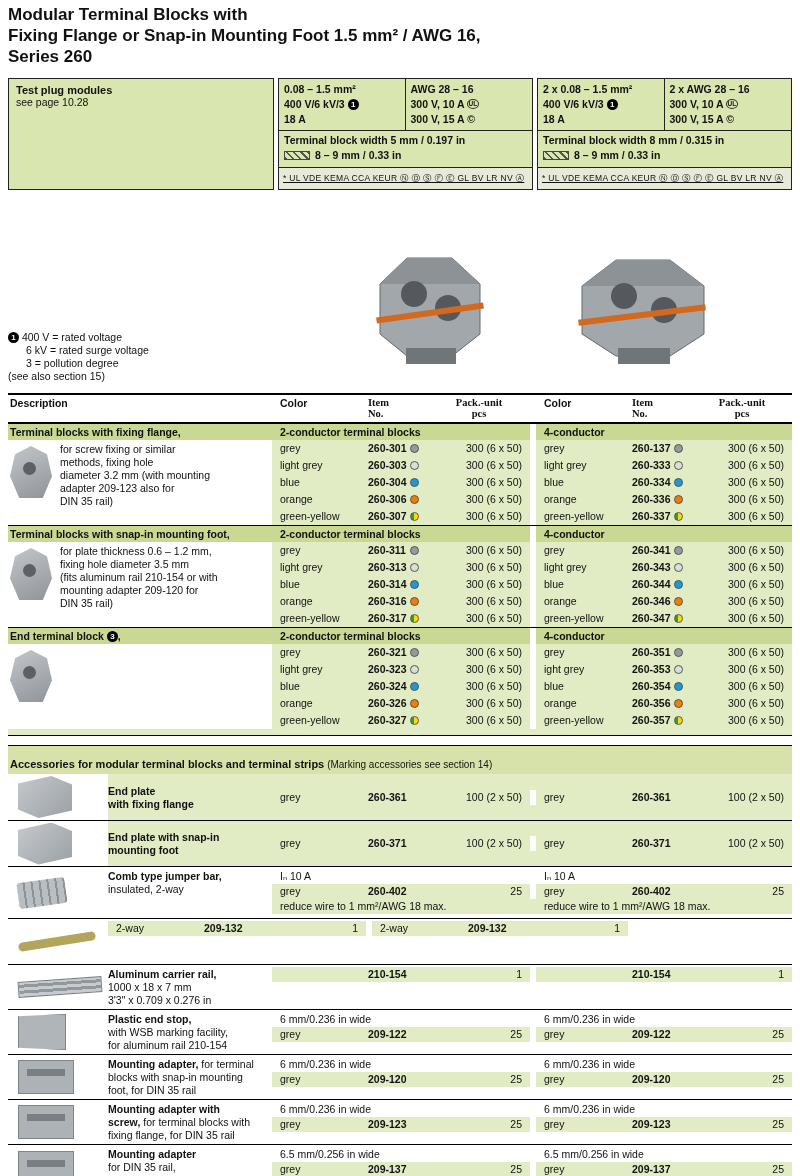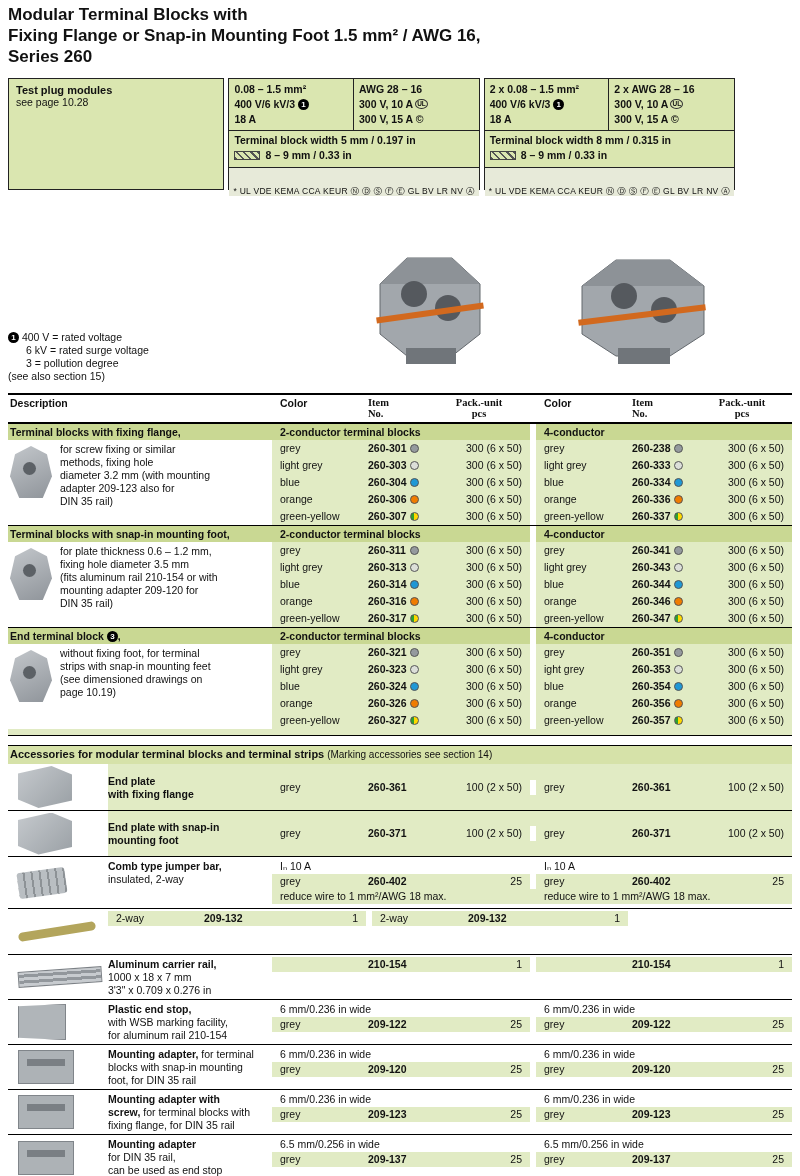--- a/index.html
+++ b/index.html
@@ -9,32 +9,32 @@
     font-family:"Liberation Sans","DejaVu Sans",sans-serif;
     font-size:10.5px; overflow:hidden;
   }
   .b { font-weight:bold; }
   .pre { white-space:pre-line; }
 
   
   .title { position:absolute; left:8px; top:4px; font-size:17px; font-weight:bold; line-height:21px; }
 
   
-  .hbox { position:absolute; left:8px; top:78px; width:727px; height:112px; display:flex; }
+  .hbox { position:absolute; left:8px; top:78px; width:784px; height:112px; display:flex; }
   .hlabel { width:266px; background:#dae6b0; border:1px solid #222; padding:5px 7px; }
   .hlabel .t { font-weight:bold; font-size:11px; }
   .hlabel .s { font-size:10.5px; }
   .grp { width:255px; margin-left:4px; border:1px solid #222; background:#dae6b0; display:flex; flex-direction:column; }
   .specs { display:flex; flex:0 0 52px; border-bottom:1px solid #222;align-items:flex-end; }
   .specs .m { width:50%; border-right:1px solid #222; padding:3px 5px; font-weight:bold; line-height:15px; }
   .specs .a { width:50%; padding:3px 5px; font-weight:bold; line-height:15px; }
   .wrow { flex:0 0 37px; border-bottom:1px solid #222; padding:2px 5px; font-weight:bold; line-height:15px; }
   .railicon { display:inline-block; width:26px; height:9px; margin-right:5px; vertical-align:-1px;
     border:1px solid #444; background:repeating-linear-gradient(45deg,#555 0 2px,#dae6b0 2px 5px); }
-  .appr { flex:1; background:#e7ead9; font-size:8.5px; line-height:19px; padding:14px 4px; letter-spacing:.3px; white-space:nowrap; overflow:hidden; }
+  .appr { flex:1; background:#e7ead9; font-size:8.5px; line-height:19px; padding:1px 4px; letter-spacing:.3px; white-space:nowrap; overflow:hidden;text-decoration:underline; }
   .ulmark { display:inline-block; border:1px solid #333; border-radius:50%; font-size:6.5px; line-height:8px; padding:0 1px; vertical-align:2px; margin-left:2px; }
 
   
   .circ { display:inline-block; width:11px; height:11px; background:#000; color:#fff; border-radius:50%;
     font-size:8px; line-height:11px; text-align:center; font-weight:bold; vertical-align:1px; }
   .circ:empty { display:none; }
 
   
   .prodimg { position:absolute; }
 
@@ -72,21 +72,21 @@
   .srows .r { height:17px; line-height:17px; background:#e1ebc4; }
   .cell.gap { background:#fff; }
   .cell.color { padding-left:8px; }
   .cell.item { padding-left:16px; font-weight:bold; display:flex; align-items:center; }
   .dot { width:9px; height:9px; border-radius:50%; border:1px solid #555; margin-left:auto; margin-right:9px; flex:0 0 9px; }
   .cell.pack { text-align:right; padding-right:8px; }
 
   .endstrip { height:7px; background:#e1ebc4; border-bottom:1px solid #000; }
 
   
-  .accband { margin-top:9px; border-top:1px solid #000; background:#d6e2a9; padding:2px 2px 4px 2px; }
+  .accband { margin-top:9px; border-top:1px solid #000; background:#d6e2a9; padding:12px 2px 4px 2px; }
   .accband .b { font-size:11px; }
   .accband .n { font-size:10px; }
   .accs { border-bottom:1px solid #000; }
   .acc { display:flex; border-top:1px solid #000; }
   .acc:first-child { border-top:none; }
   .aimg { width:100px; flex:0 0 100px; display:flex; align-items:center; padding-left:10px; }
   .adesc { width:164px; flex:0 0 164px; line-height:13px; padding:3px 4px 2px 0; white-space:pre-line; }
   .adata { width:520px; flex:0 0 520px; display:flex; flex-direction:column; }
   .aline { min-height:15px; line-height:15px; }
   .aline.green { background:#e1ebc4; }
@@ -243,21 +243,21 @@
           <div class="r g7">
             <span class="cell color">grey</span>
             <span class="cell item">
               <b>260-301</b>
               <i class="dot" style="background: rgb(149, 154, 158);"></i>
             </span>
             <span class="cell pack">300 (6 x 50)</span>
             <span class="cell gap"></span>
             <span class="cell color">grey</span>
             <span class="cell item">
-              <b>260-238</b>
+              <b>260-137</b>
               <i class="dot" style="background: rgb(149, 154, 158);"></i>
             </span>
             <span class="cell pack">300 (6 x 50)</span>
           </div>
 
           <div class="r g7">
             <span class="cell color">light grey</span>
             <span class="cell item">
               <b>260-303</b>
               <i class="dot" style="background: rgb(220, 223, 217);"></i>
@@ -429,24 +429,20 @@
   <div class="section">
     <div class="band g8">
       <div class="cdesc"><span>End terminal block</span> <span class="circ">3</span><span>,</span></div>
       <div class="chead span-l">2-conductor terminal blocks</div>
       <div class="gapcell gcol5"></div>
       <div class="chead">4-conductor terminal blocks</div>
     </div>
     <div class="sbody">
       <div class="sdesc">
         <div class="sphoto"></div>
-        <div class="slines pre">without fixing foot, for terminal
-strips with snap-in mounting feet
-(see dimensioned drawings on
-page 10.19)</div>
       </div>
       <div class="srows">
 
           <div class="r g7">
             <span class="cell color">grey</span>
             <span class="cell item">
               <b>260-321</b>
               <i class="dot" style="background: rgb(149, 154, 158);"></i>
             </span>
             <span class="cell pack">300 (6 x 50)</span>

